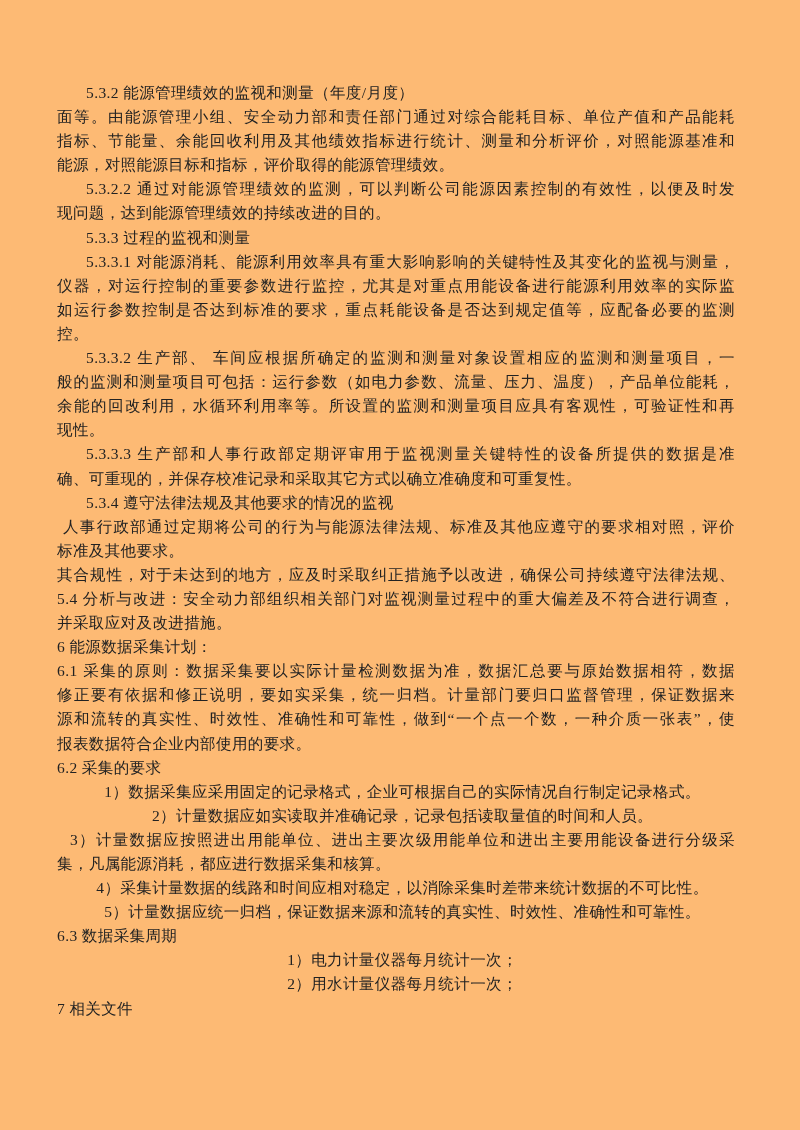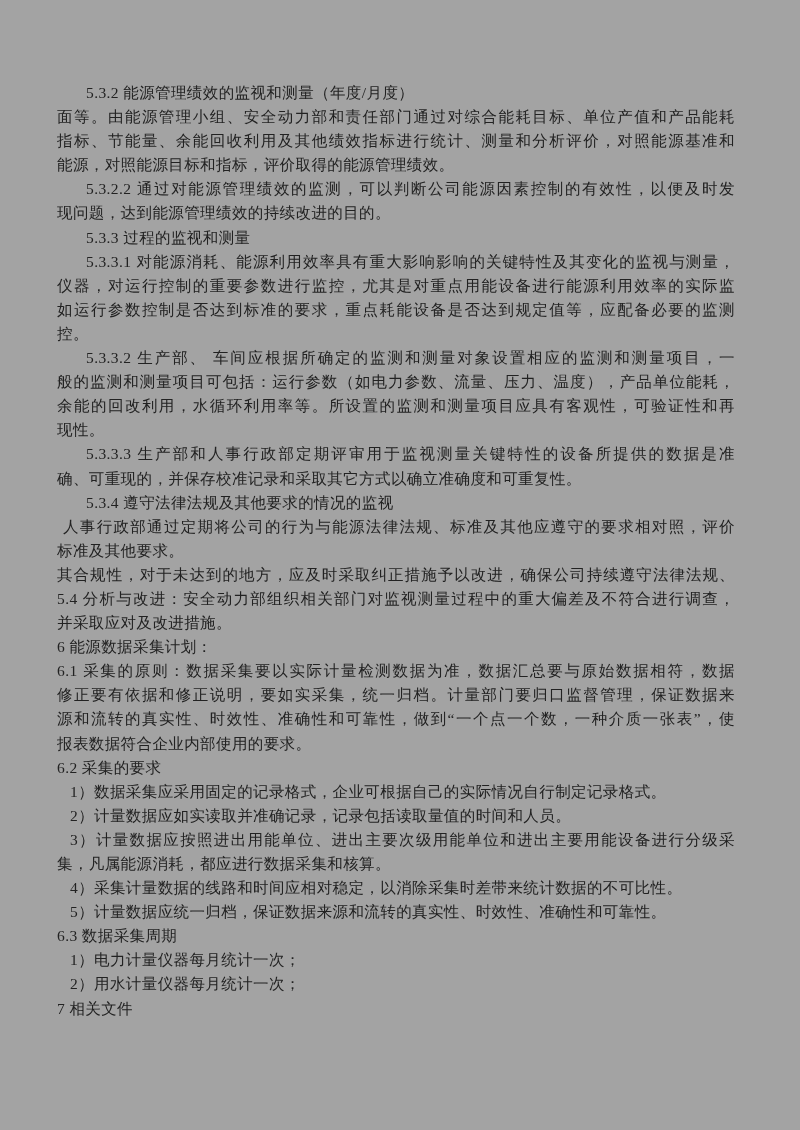--- a/index.html
+++ b/index.html
@@ -10,21 +10,21 @@
     width: 800px;
     height: 1130px;
     background: #ffffff;
     overflow: hidden;
     font-family: "Liberation Serif", "DejaVu Serif", serif;
   }
   .page {
     position: relative;
     width: 800px;
     height: 1130px;
-    background: #a3a3a3;
+    background: #fdba74;
   }
   .doc-body {
     position: absolute;
     top: 81px;
     left: 57px;
     width: 678px;
     color: #222222;
     font-size: 15.5px;
     line-height: 24.1px;
     letter-spacing: 0.4px;
@@ -35,21 +35,21 @@
     white-space: normal;
     text-align: left;
   }
   .line.justify {
     text-align: justify;
     text-align-last: justify;
     text-justify: inter-character;
   }
   .ind-heading { padding-left: 29px; }
   .ind-small   { padding-left: 6px;  }
-  .ind-list    { padding-left: 13px; }
+  .ind-list    { padding-left: 13px; text-align: center; }
   .ind-none    { padding-left: 0;    }
 </style>
 </head>
 <body>
 
 <div class="page">
   <div class="doc-body" id="doc-body">
       <div class="line ind-heading">5.3.2 能源管理绩效的监视和测量（年度/月度）</div>
       <div class="line ind-none justify">面等。由能源管理小组、安全动力部和责任部门通过对综合能耗目标、单位产值和产品能耗</div>
       <div class="line ind-none justify">指标、节能量、余能回收利用及其他绩效指标进行统计、测量和分析评价，对照能源基准和</div>

